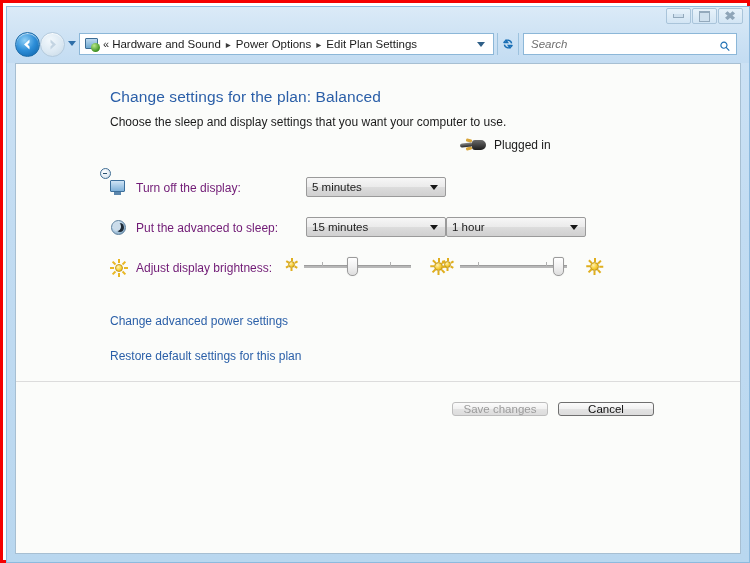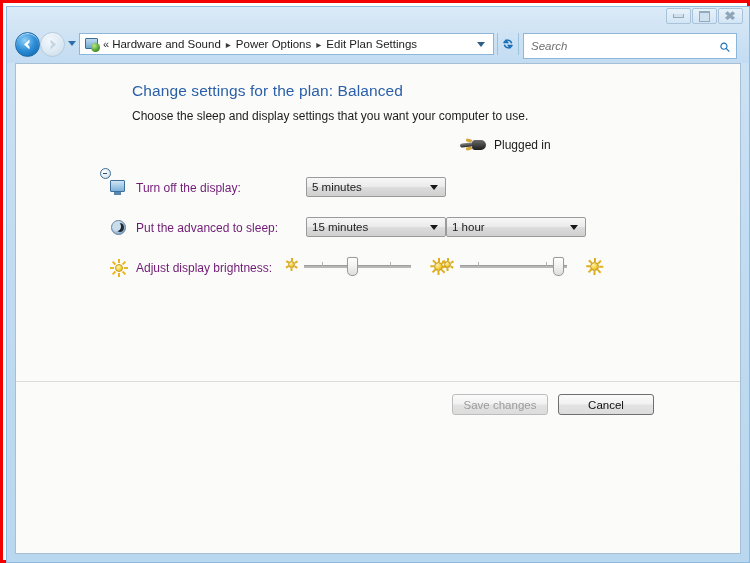--- a/index.html
+++ b/index.html
@@ -199,22 +199,22 @@
     font-weight: bold;
   }
   .searchbox {
     position: absolute;
     left: 516px; top: 4px;
     right: 12px; height: 22px;
     box-sizing: border-box;
     background: #ffffff;
     border: 1px solid #8cb7d8;
     display: flex;
-    align-items: center;
-    padding: 12px 4px;
+    align-items: flex-start;
+    padding: 4px 4px;
   }
   .search-ph {
     font-size: 11.5px;
     font-style: italic;
     color: #6e6e6e;
     padding-left: 3px;
   }
   .search-icon {
     margin-left: auto;
     color: #1d6fb3;
@@ -227,21 +227,21 @@
   .content {
     position: absolute;
     left: 8px; top: 56px;
     right: 8px; bottom: 8px;
     background: #fbfcfa;
     border: 1px solid #a7bfd2;
     overflow: hidden;
   }
   .page-head {
     position: absolute;
-    left: 94px; top: 18px; margin-left: 22px;
+    left: 94px; top: 24px;
   }
   .page-title {
     font-size: 15.5px;
     color: #2b5fa8;
     letter-spacing: .1px;
     white-space: nowrap;
   }
   .page-sub {
     margin-top: 9px;
     font-size: 12px;
@@ -531,28 +531,29 @@
     height: 1px;
     background: #dcdcdc;
   }
   .footer-btns {
     position: absolute;
     right: 86px; top: 330px;
     display: flex;
     gap: 10px;
   }
   .btn {
-    width: 96px; height: 21px;
+    width: 96px; height: 14px;
     box-sizing: border-box;
     border-radius: 3px;
     font-size: 11.5px;
     display: flex;
     align-items: center;
     justify-content: center;
     background: linear-gradient(to bottom, #fbfbfb 0%, #f1f1f1 48%, #e3e3e3 52%, #dcdcdc 100%);
+    margin-top: 8px;
   }
   .btn.disabled {
     border: 1px solid #bdbdbd;
     color: #9b9b9b;
   }
   .btn.enabled {
     border: 1px solid #6f6f6f;
     color: #101010;
   }
 </style>
@@ -743,20 +744,24 @@
                 <span class="r" style="transform:rotate(180deg)"></span>
                 <span class="r" style="transform:rotate(225deg)"></span>
                 <span class="r" style="transform:rotate(270deg)"></span>
                 <span class="r" style="transform:rotate(315deg)"></span>
               </span>
             </span>
           </div>
         </div>
       </div>
 
+      <div class="links">
+        <a class="plink" href="#">Change advanced power settings</a>
+        <a class="plink" href="#">Restore default settings for this plan</a>
+      </div>
 
       <div class="footer-sep"></div>
       <div class="footer-btns">
         <div class="btn disabled">Save changes</div>
         <div class="btn enabled">Cancel</div>
       </div>
 
     </div>
   </div>
 </div>

